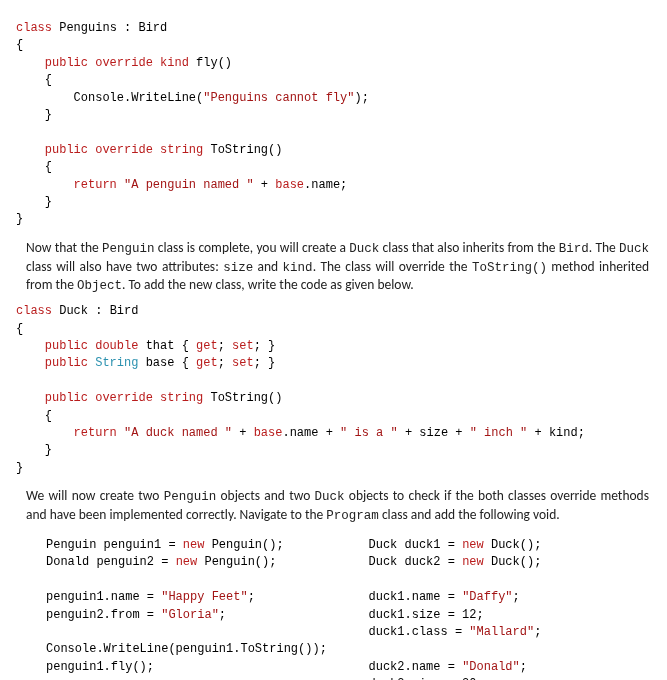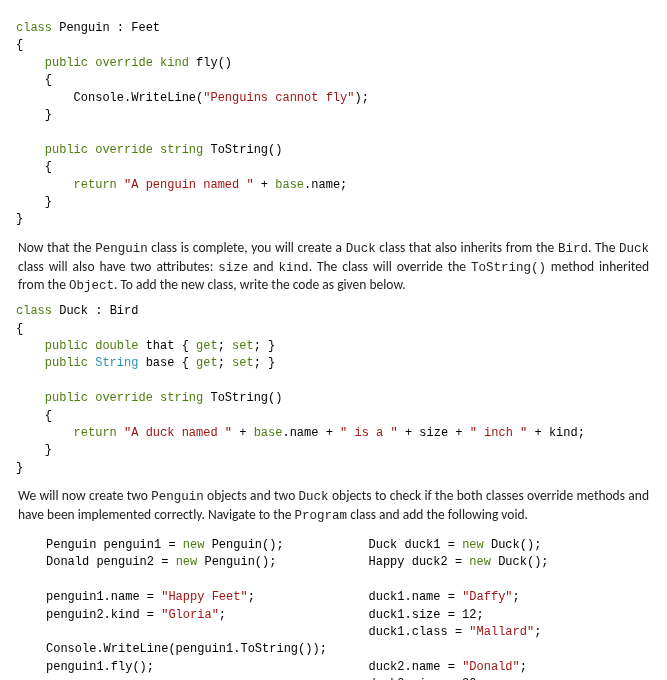--- a/index.html
+++ b/index.html
@@ -7,51 +7,51 @@
     padding: 16px 16px 20px 16px;
     background: #ffffff;
     font-family: Calibri, "Segoe UI", Arial, sans-serif;
     font-size: 13.5px;
     color: #222;
     width: 667px;
     box-sizing: border-box;
     line-height: 1.35;
   }
   p.para {
-    margin: 10px 2px 8px 2px;
+    margin: 10px 2px 8px 10px;
     text-align: justify;
   }
   .mono {
     font-family: Consolas, "Courier New", monospace;
     font-size: 12.5px;
   }
   pre.code {
     font-family: Consolas, "Courier New", monospace;
     font-size: 12px;
     line-height: 1.45;
     margin: 4px 0 8px 0;
     white-space: pre;
     color: #000;
   }
-  .kw    { color: #4d7c0f; }
+  .kw    { color: #b91c1c; }
   .type  { color: #2b91af; }
   .str   { color: #a31515; }
   .cols {
     display: flex;
     gap: 40px;
     margin-left: 30px;
   }
   .col { flex: 1; }
   .indent-a { margin-left: 180px; }
   .indent-b { margin-left: 110px; }
 </style>
 </head>
 <body>
 
-<pre class="code indent-a"><span class="kw">class</span><span> Penguin : Feet</span>
+<pre class="code indent-a"><span class="kw">class</span><span> Penguins : Bird</span>
 <span>{</span>
 <span class="kw">    public</span><span class="kw"> override</span><span class="kw"> kind</span><span> fly()</span>
 <span>    {</span>
 <span>        Console.WriteLine(</span><span class="str">"Penguins cannot fly"</span><span>);</span>
 <span>    }</span>
 
 <span class="kw">    public</span><span class="kw"> override</span><span class="kw"> string</span><span> ToString()</span>
 <span>    {</span>
 <span class="kw">        return</span><span class="str"> "A penguin named "</span><span> + </span><span class="kw">base</span><span>.name;</span>
 <span>    }</span>
@@ -75,31 +75,31 @@
 <p class="para">
 <span>We will now create two </span><span class="mono">Penguin</span><span> objects and two </span><span class="mono">Duck</span><span> objects to check if the both classes override methods and have been implemented correctly. Navigate to the </span><span class="mono">Program</span><span> class and add the following void.</span>
 </p>
 
 <div class="cols">
   <div class="col">
 <pre class="code"><span>Penguin penguin1 = </span><span class="kw">new</span><span> Penguin();</span>
 <span>Donald penguin2 = </span><span class="kw">new</span><span> Penguin();</span>
 
 <span>penguin1.name = </span><span class="str">"Happy Feet"</span><span>;</span>
-<span>penguin2.kind = </span><span class="str">"Gloria"</span><span>;</span>
+<span>penguin2.from = </span><span class="str">"Gloria"</span><span>;</span>
 
 <span>Console.WriteLine(penguin1.ToString());</span>
 <span>penguin1.fly();</span>
 
 
 </pre>
   </div>
   <div class="col">
 <pre class="code"><span>Duck duck1 = </span><span class="kw">new</span><span> Duck();</span>
-<span>Happy duck2 = </span><span class="kw">new</span><span> Duck();</span>
+<span>Duck duck2 = </span><span class="kw">new</span><span> Duck();</span>
 
 <span>duck1.name = </span><span class="str">"Daffy"</span><span>;</span>
 <span>duck1.size = 12;</span>
 <span>duck1.class = </span><span class="str">"Mallard"</span><span>;</span>
 
 <span>duck2.name = </span><span class="str">"Donald"</span><span>;</span>
 <span>duck2.size = 20;</span>
 
 
 

